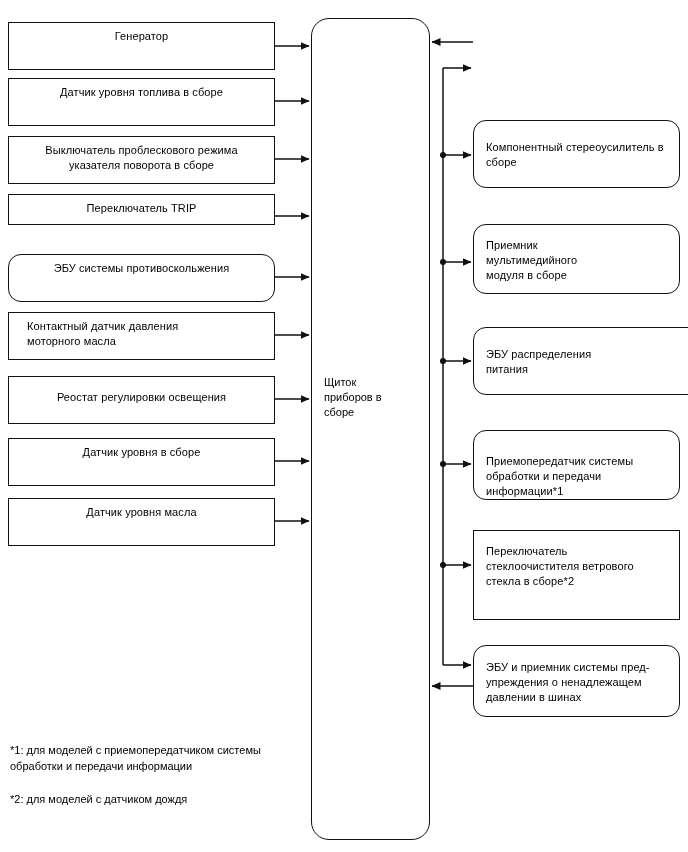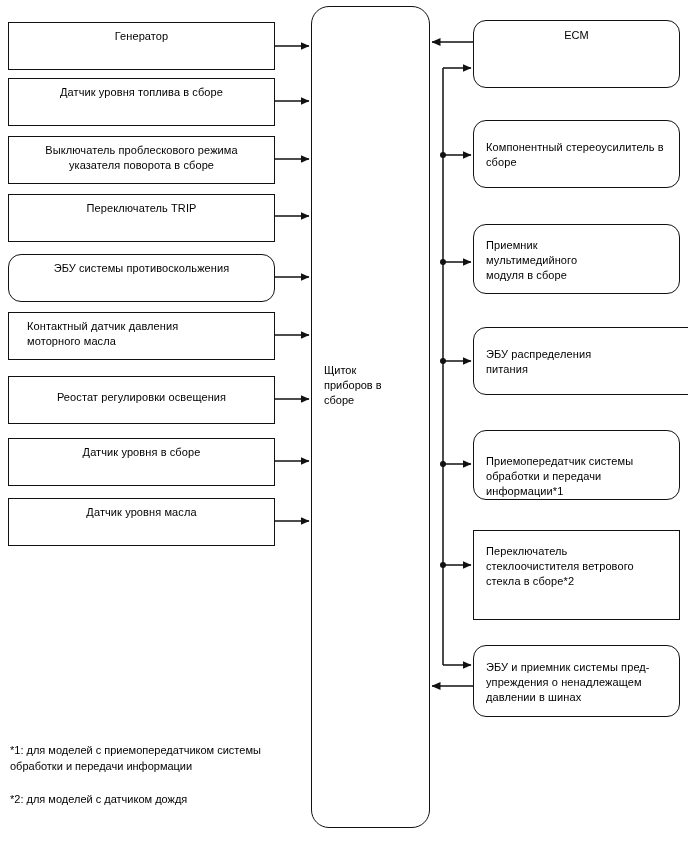--- a/index.html
+++ b/index.html
@@ -135,21 +135,21 @@
 
   <div class="node square align-center" style="left:8px; top:78px; width:267px; height:48px; padding:6px 10px;">
     <span class="label">Датчик уровня топлива в сборе</span>
   </div>
 
   <div class="node square align-center" style="left:8px; top:136px; width:267px; height:48px; padding:6px 10px;">
     <span class="label">Выключатель проблескового режима
 указателя поворота в сборе</span>
   </div>
 
-  <div class="node square align-center" style="left:8px; top:194px; width:267px; height:48px; padding:6px 8px;">
+  <div class="node square align-center" style="left:8px; top:194px; width:267px; height:31px; padding:6px 8px;">
     <span class="label">Переключатель TRIP</span>
   </div>
 
   <div class="node rounded align-center" style="left:8px; top:254px; width:267px; height:48px; padding:6px 10px;">
     <span class="label">ЭБУ системы противоскольжения</span>
   </div>
 
   <div class="node square align-left" style="left:8px; top:312px; width:267px; height:48px; padding:6px 18px;">
     <span class="label">Контактный датчик давления
 моторного масла</span>
@@ -160,29 +160,26 @@
   </div>
 
   <div class="node square align-center" style="left:8px; top:438px; width:267px; height:48px; padding:6px 10px;">
     <span class="label">Датчик уровня в сборе</span>
   </div>
 
   <div class="node square align-center" style="left:8px; top:498px; width:267px; height:48px; padding:6px 10px;">
     <span class="label">Датчик уровня масла</span>
   </div>
 
-  <div class="hub" style="left:311px; top:6px; width:119px; height:822px;">
+  <div class="hub" style="left:311px; top:18px; width:119px; height:822px;">
     <span class="hub-label" style="left:12px; top:356px;">Щиток
 приборов в
 сборе</span>
   </div>
 
-  <div class="node rounded align-center" style="left:473px; top:20px; width:207px; height:68px; padding:7px 12px;">
-    <span class="label">ECM</span>
-  </div>
 
   <div class="node rounded align-left" style="left:473px; top:120px; width:207px; height:68px; padding:19px 12px;">
     <span class="label">Компонентный стереоусилитель в
 сборе</span>
   </div>
 
   <div class="node rounded align-left" style="left:473px; top:224px; width:207px; height:70px; padding:13px 12px;">
     <span class="label">Приемник
 мультимедийного
 модуля в сборе</span>

